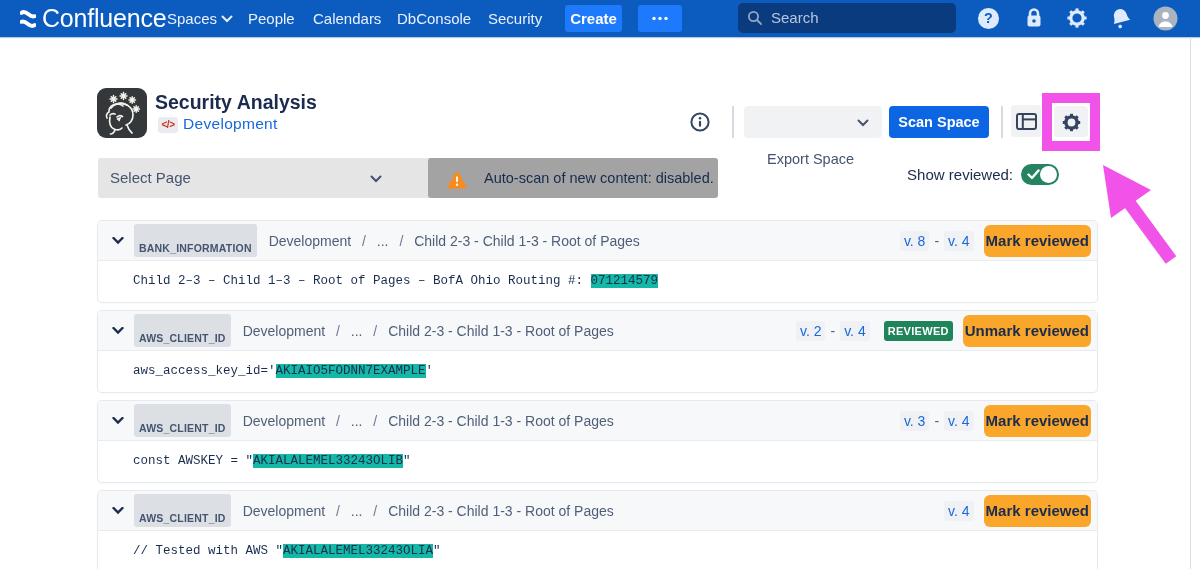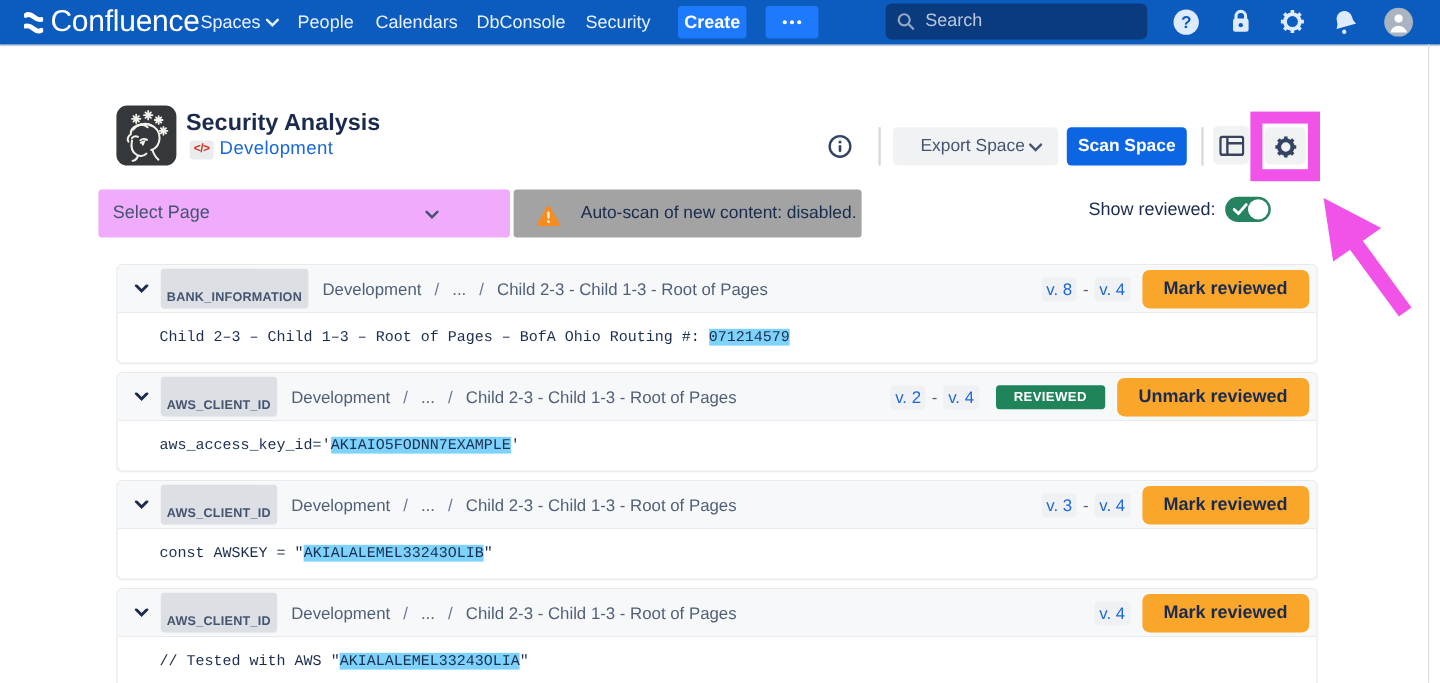--- a/index.html
+++ b/index.html
@@ -29,30 +29,30 @@
     font-weight:700; color:#1B2B4D; letter-spacing:0; }
   .devbadge { position:absolute; left:158px; top:117px; width:20px; height:16px;
     background:#E9EBEF; border-radius:3px; color:#CA3521; font-size:10px;
     font-weight:700; text-align:center; line-height:16px; letter-spacing:-0.5px; }
   .devlink { position:absolute; left:183px; top:115px; font-size:15.5px;
     color:#1868DB; letter-spacing:0.3px; }
   .vdivider { position:absolute; top:106px; width:2px; height:32px; background:#D7DAE0; }
   .exportbtn { position:absolute; left:744px; top:106px; width:138px; height:32px;
     background:#F1F2F4; border-radius:4px; color:#44546F; font-size:14.5px;
     font-weight:500; }
-  .exportbtn span.lbl { position:absolute; left:23px; line-height:32px; }
+  .exportbtn span.lbl { position:absolute; left:23px; line-height:32px;margin-top:37px; }
   .scanbtn { position:absolute; left:889px; top:106px; width:100px; height:32px;
     background:#0C66E4; border-radius:4px; color:#fff; font-size:14.5px;
     font-weight:700; text-align:center; line-height:32px; }
   .iconbtn { position:absolute; background:#F1F2F4; border-radius:4px; }
   .annotbox { position:absolute; left:1052px; top:103px; width:38px; height:38px;
     background:#fff; outline:10px solid #F152E8; }
   
-  .selectpage { position:absolute; left:82px; top:158px; width:343px; height:40px;
-    background:#f0abfc; border-radius:3px; color:#44546F; font-size:15px; }
+  .selectpage { position:absolute; left:98px; top:158px; width:343px; height:40px;
+    background:#e5e5e5; border-radius:3px; color:#44546F; font-size:15px; }
   .selectpage .lbl { position:absolute; left:12px; line-height:40px; }
   .warnbanner { position:absolute; left:404px; top:158px; width:290px; height:40px;
     background:#a3a3a3; border-radius:3px;margin-left:24px; }
   .warnbanner .txt { position:absolute; left:56px; line-height:40px;
     font-size:14.5px; color:#172B4D; white-space:nowrap; }
   .showrev { position:absolute; left:780px; top:166px; width:233px;
     text-align:right; font-size:15px; color:#1B2B4D; }
   .toggle { position:absolute; left:1021px; top:164px; width:38px; height:21px;
     border-radius:11px; background:#26835F; }
   .toggle .knob { position:absolute; right:2px; top:2px; width:17px; height:17px;
@@ -68,29 +68,29 @@
   .tag { margin-left:10px; background:#DCDFE4; border-radius:3px;
     color:#44546F; font-size:10.5px; font-weight:700; letter-spacing:0.2px;
     padding:18px 5px 3px 5px; flex:0 0 auto; }
   .crumbs { margin-left:12px; font-size:14px; color:#505F79; white-space:nowrap; }
   .crumbs .sep { margin:0 7px; color:#6B7A99; }
   .hspacer { flex:1 1 auto; }
   .vpill { background:#F0F1F4; border-radius:3px; color:#1868DB; font-size:14px;
     padding:2px 4px; flex:0 0 auto; }
   .vdash { color:#505F79; font-size:14px; margin:0 5px; flex:0 0 auto; }
   .revbadge { background:#1F845A; border-radius:3px; color:#fff; font-size:11px;
-    font-weight:700; letter-spacing:0.3px; padding:4px 15px; margin-left:14px;
+    font-weight:700; letter-spacing:0.3px; padding:4px 4px; margin-left:14px;
     flex:0 0 auto; }
   .markbtn { background:#F9A62B; border-radius:6px; color:#1B2B4D; font-size:15px;
-    font-weight:700; height:32px; line-height:32px; padding:0 18px;
+    font-weight:700; height:32px; line-height:32px; padding:0 2px;
     margin-left:10px; margin-right:6px; flex:0 0 auto; text-align:right; }
   .codeline { position:relative; height:40px; line-height:40px; padding-left:35px;
     font-family:"Liberation Mono",monospace; font-size:12.5px; color:#1B2D4F;
     white-space:pre; }
-  .hl { background:#7dd3fc; }
+  .hl { background:#14b8a6; }
   .scrolline { position:absolute; left:1190px; top:37px; width:1px; height:532px;
     background:#DCDEE3; }
 </style>
 </head>
 <body>
 <div class="topbar">
   <svg class="abs" style="left:20px;top:9px" width="16" height="20" viewBox="0 0 16 20" fill="none">
     <path d="M1.5 3.8 C4 2.0 6 3.2 8.5 5.3 C10.5 7.0 12.5 7.8 14.5 7.2" stroke="#fff" stroke-width="4.0" stroke-linecap="round"></path>
     <path d="M14.5 16.2 C12 18.0 10 16.8 7.5 14.7 C5.5 13.0 3.5 12.2 1.5 12.8" stroke="#fff" stroke-width="4.0" stroke-linecap="round"></path>
   </svg>

